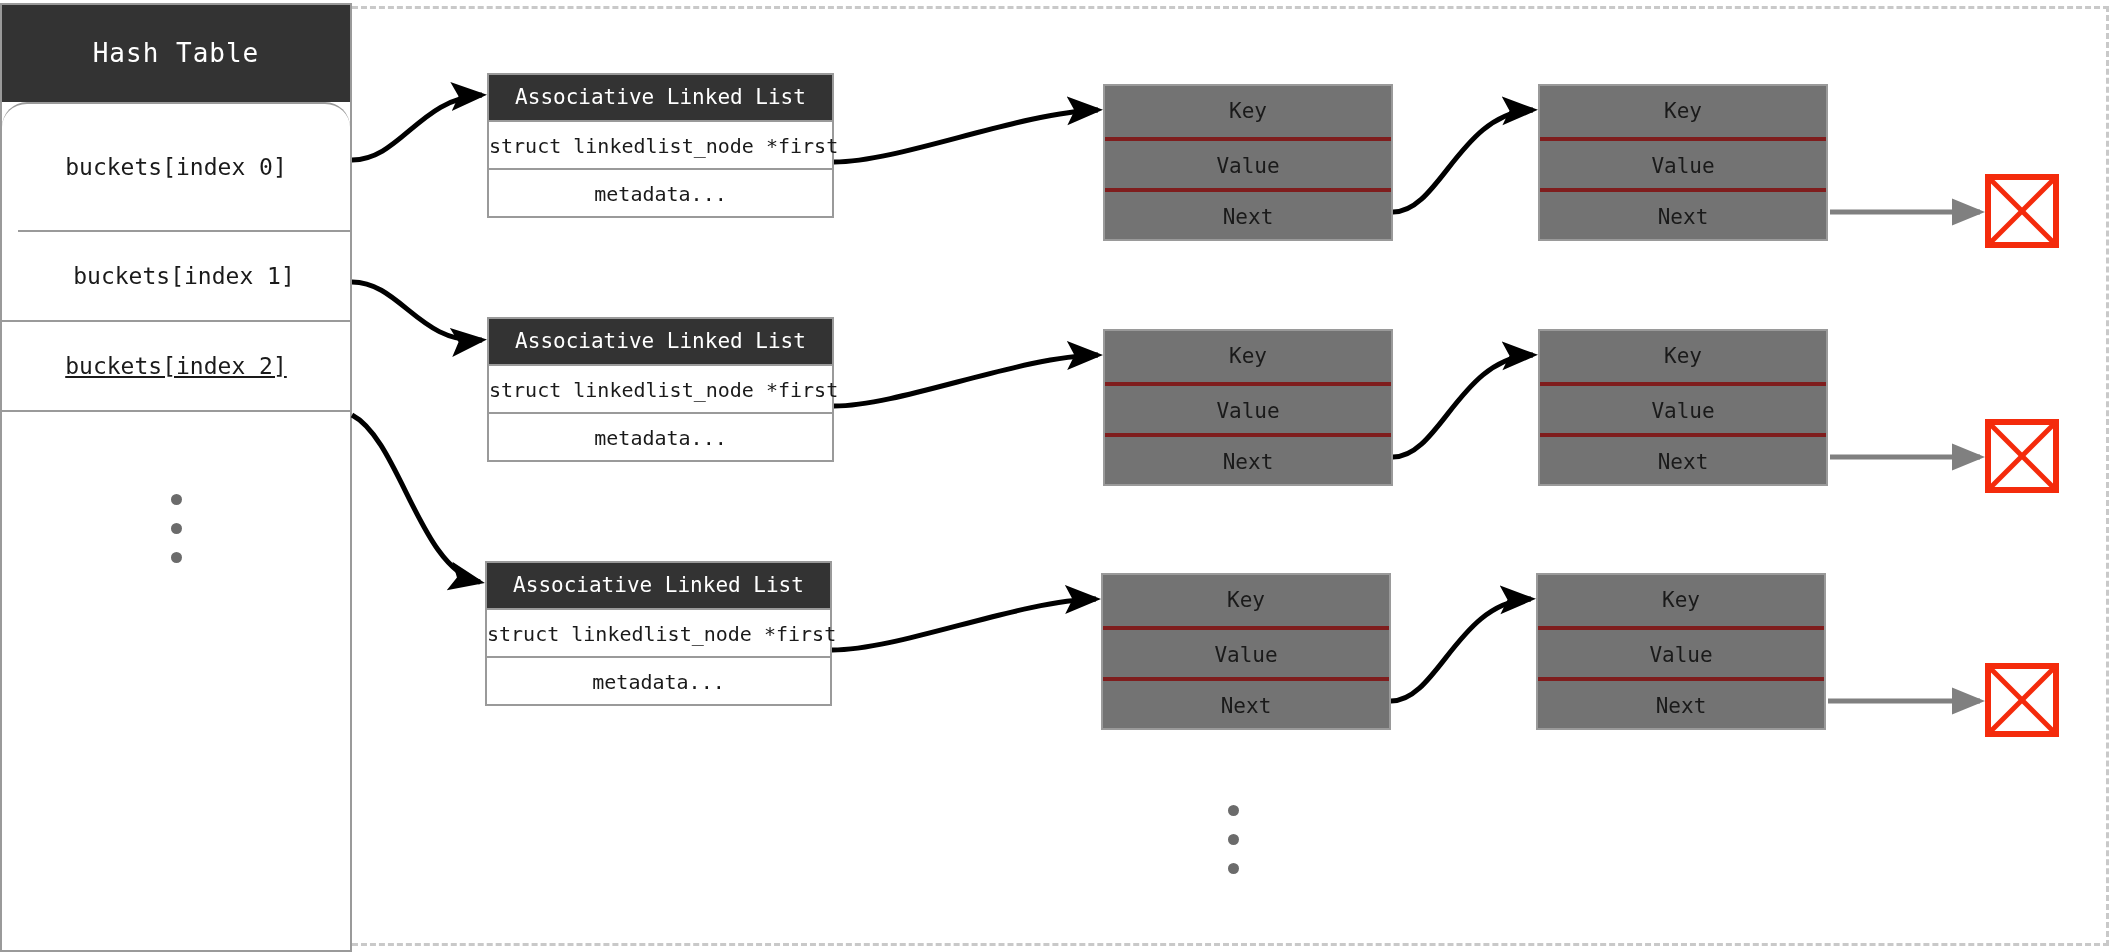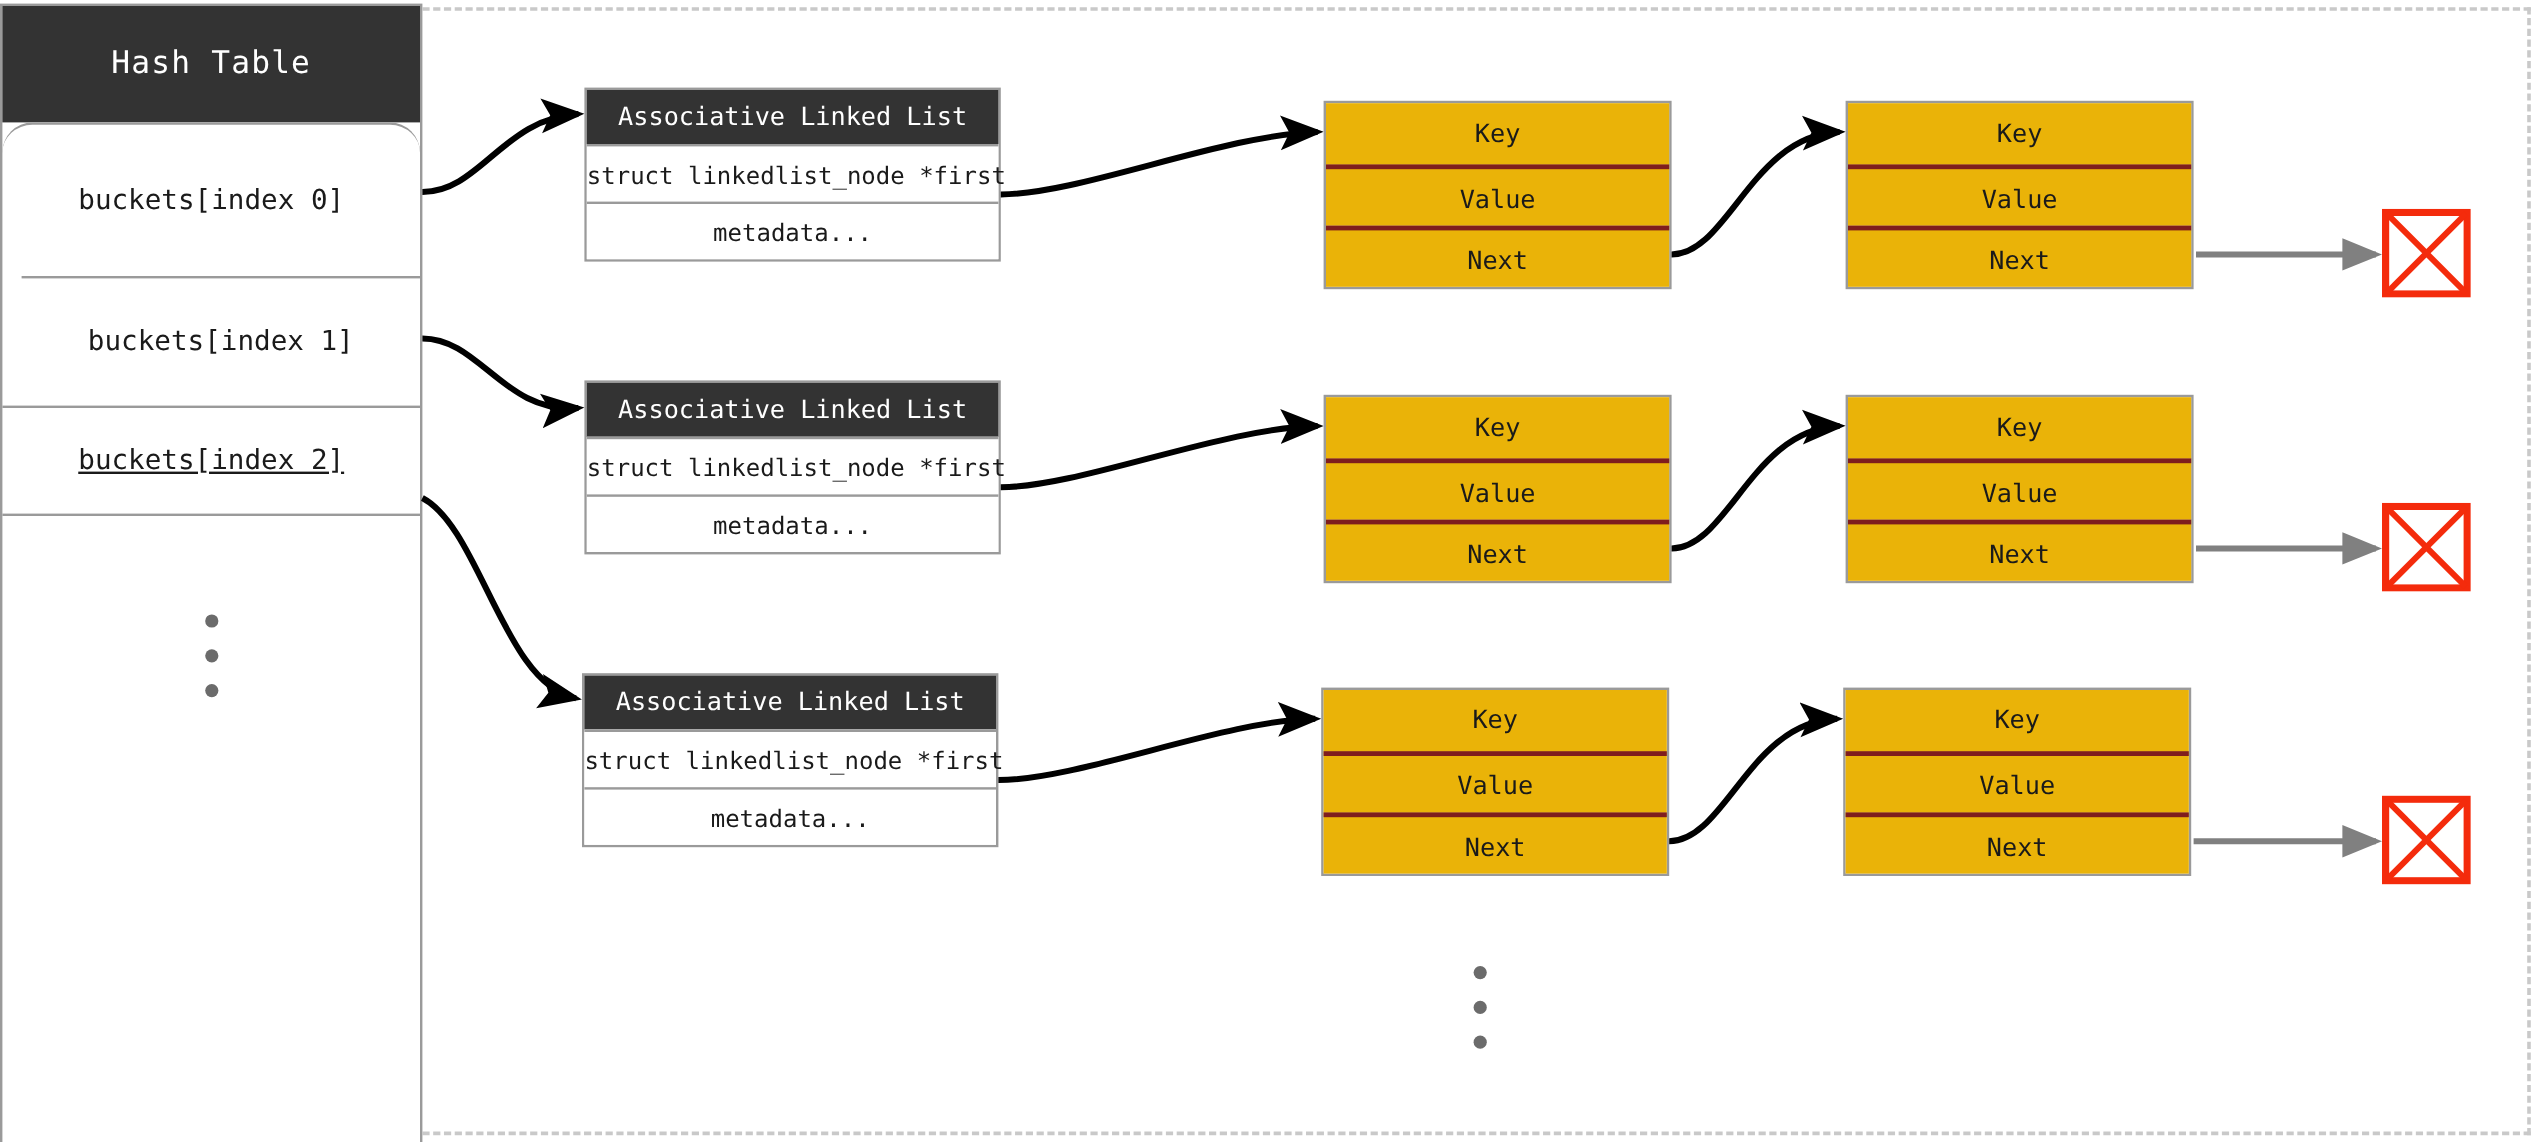--- a/index.html
+++ b/index.html
@@ -54,21 +54,21 @@
     box-sizing: border-box;
     border-top: 2px solid #9a9a9a;
     text-align: center;
     font-size: 23px;
     color: #1a1a1a;
     display: flex;
     align-items: center;
     justify-content: center;
   }
   .ht-row.r0 { height: 128px; border-radius: 25px; }
-  .ht-row.r1 { height: 108px; margin-left: 16px; }
+  .ht-row.r1 { height: 90px; margin-left: 16px; }
   .ht-row.r2 { height: 90px; text-decoration: underline; }
   .ht-row.rest {
     height: 540px;
     border-top: 2px solid #9a9a9a;
     position: relative;
   }
   .vdots {
     display: flex;
     flex-direction: column;
     gap: 18px;
@@ -127,21 +127,21 @@
     box-sizing: border-box;
     background: #ffffff;
   }
   .node-cell {
     box-sizing: border-box;
     height: 51px;
     line-height: 51px;
     text-align: center;
     font-size: 21px;
     color: #1a1a1a;
-    background: #eab308;
+    background: #737373;
   }
   .node-cell + .node-cell {
     border-top: 4px solid #7f1d1d;
   }
 
   
   .null-box {
     position: absolute;
     width: 74px;
     height: 74px;

